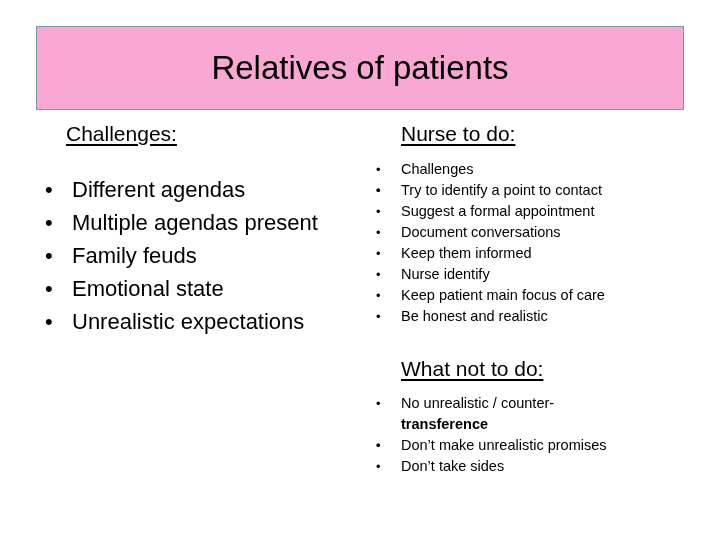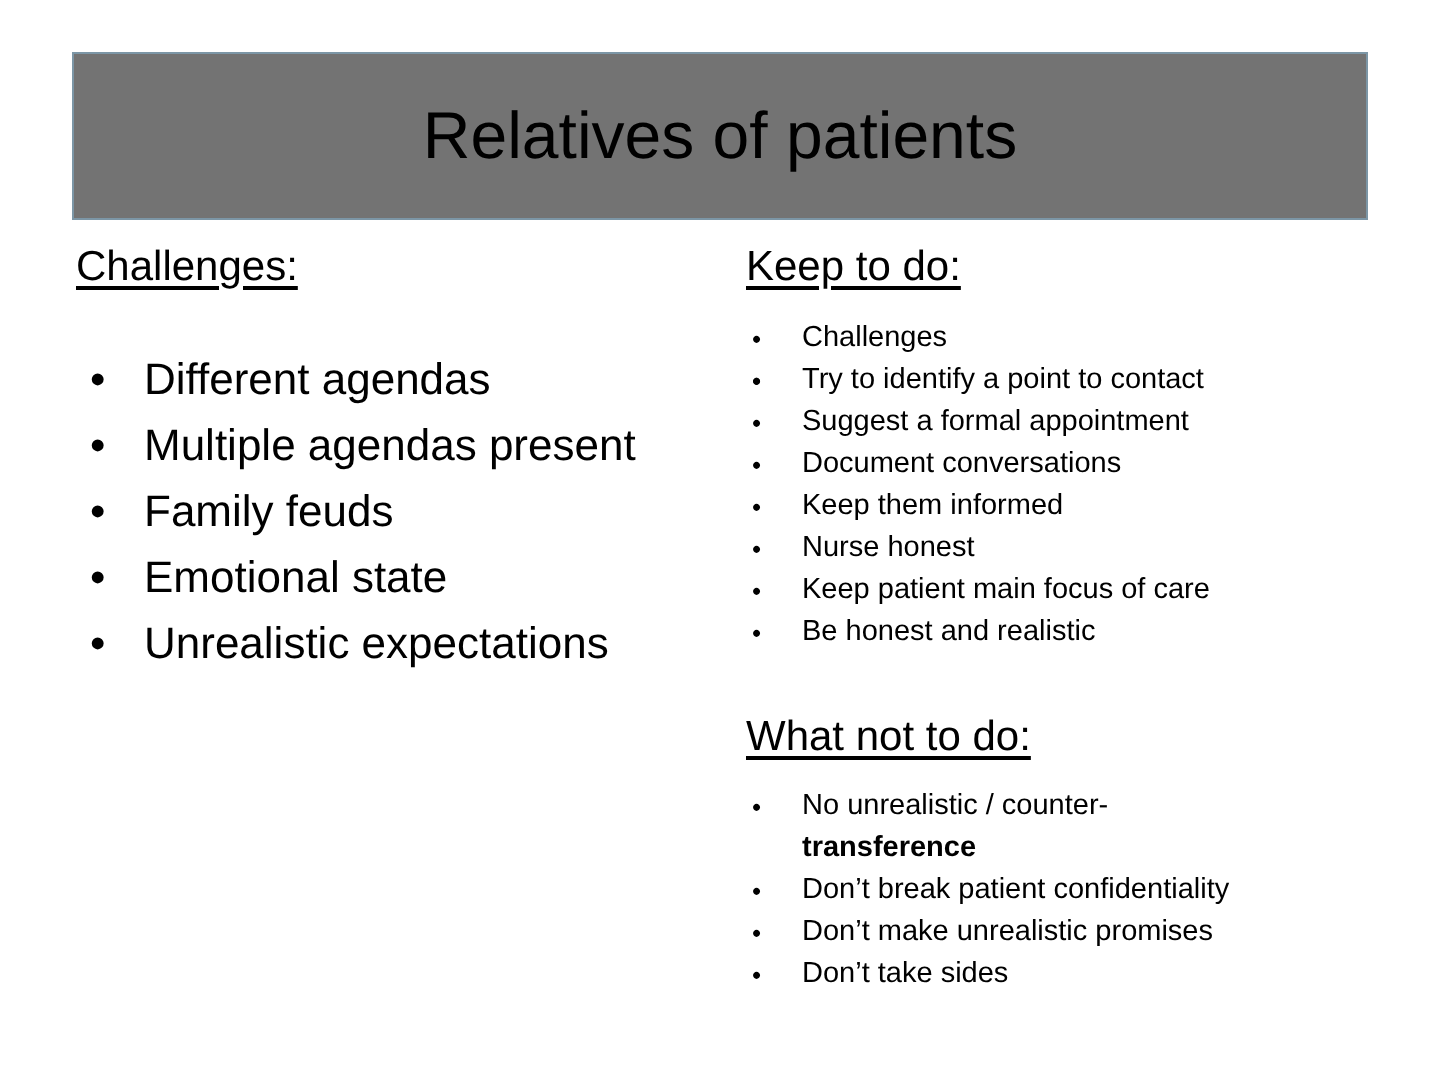--- a/index.html
+++ b/index.html
@@ -18,21 +18,21 @@
 
   
   .title-box {
     position: absolute;
     left: 36px;
     top: 26px;
     width: 648px;
     height: 84px;
     box-sizing: border-box;
     border: 1px solid #7c96a6;
-    background: #737373;
+    background: #f9a8d4;
     display: flex;
     align-items: center;
     justify-content: center;
   }
   .title-text {
     font-size: 33px;
     font-weight: 400;
     line-height: 1.1;
     letter-spacing: 0px;
     white-space: nowrap;
@@ -47,20 +47,21 @@
     width: 320px;
   }
   .heading-lg {
     font-size: 21px;
     font-weight: 400;
     line-height: 1.15;
     text-decoration: underline;
     text-underline-offset: 3px;
     display: inline-block;
     color: #000000;
+    margin-left: 28px;
   }
   .left-list {
     list-style: none;
     margin: 0;
     padding: 0;
     margin-top: 27px;
   }
   .left-list li {
     position: relative;
     padding-left: 34px;
@@ -163,21 +164,21 @@
     </li>
     <li>
       <span class="bullet">•</span>
       <span>Unrealistic expectations</span>
     </li>
   </ul>
 </div>
 
 <div class="col-right">
 
-  <div class="heading-lg">Keep to do:</div>
+  <div class="heading-lg">Nurse to do:</div>
 
   <ul class="right-list">
     <li>
       <span class="bullet">•</span>
       <span>Challenges</span>
     </li>
     <li>
       <span class="bullet">•</span>
     </li>
     <li>
@@ -191,21 +192,21 @@
     <li>
       <span class="bullet">•</span>
       <span>Document conversations</span>
     </li>
     <li>
       <span class="bullet">•</span>
       <span>Keep them informed</span>
     </li>
     <li>
       <span class="bullet">•</span>
-      <span>Nurse honest</span>
+      <span>Nurse identify</span>
     </li>
     <li>
       <span class="bullet">•</span>
       <span>Keep patient main focus of care</span>
     </li>
     <li>
       <span class="bullet">•</span>
       <span>Be honest and realistic</span>
     </li>
   </ul>
@@ -215,21 +216,20 @@
   <div class="heading-lg subheading-block">What not to do:</div>
 
   <ul class="not-list">
     <li>
       <span class="bullet">•</span>
       <span>No unrealistic / counter-</span>
       <span class="l2">transference</span>
     </li>
     <li>
       <span class="bullet">•</span>
-      <span>Don’t break patient confidentiality</span>
     </li>
     <li>
       <span class="bullet">•</span>
       <span>Don’t make unrealistic promises</span>
     </li>
     <li>
       <span class="bullet">•</span>
       <span>Don’t take sides</span>
     </li>
   </ul>

